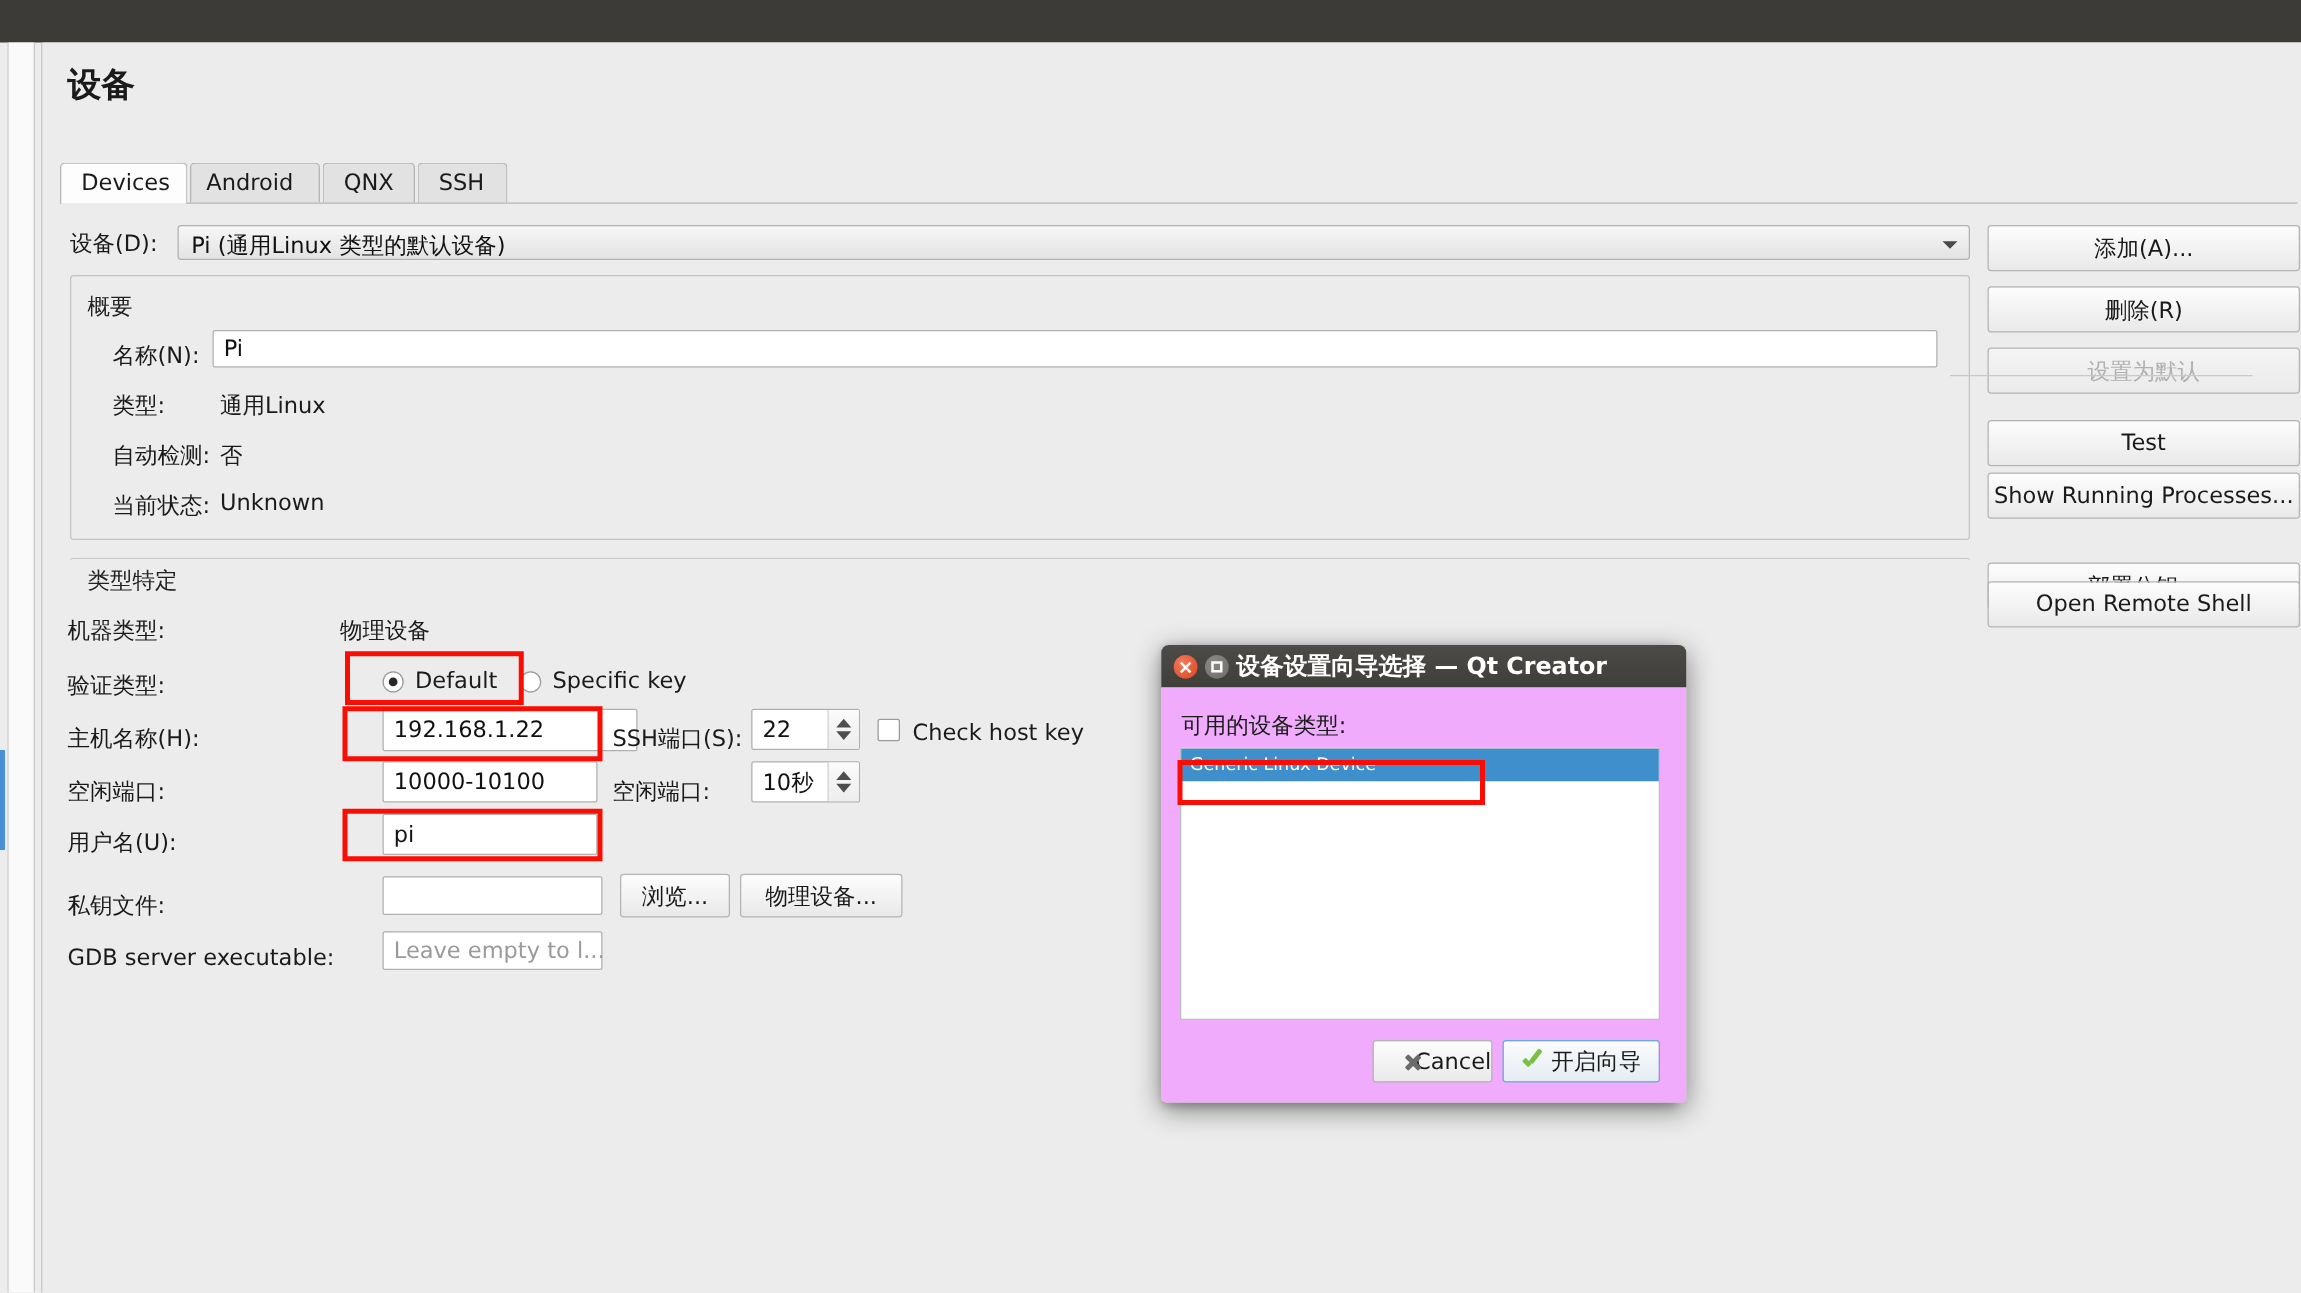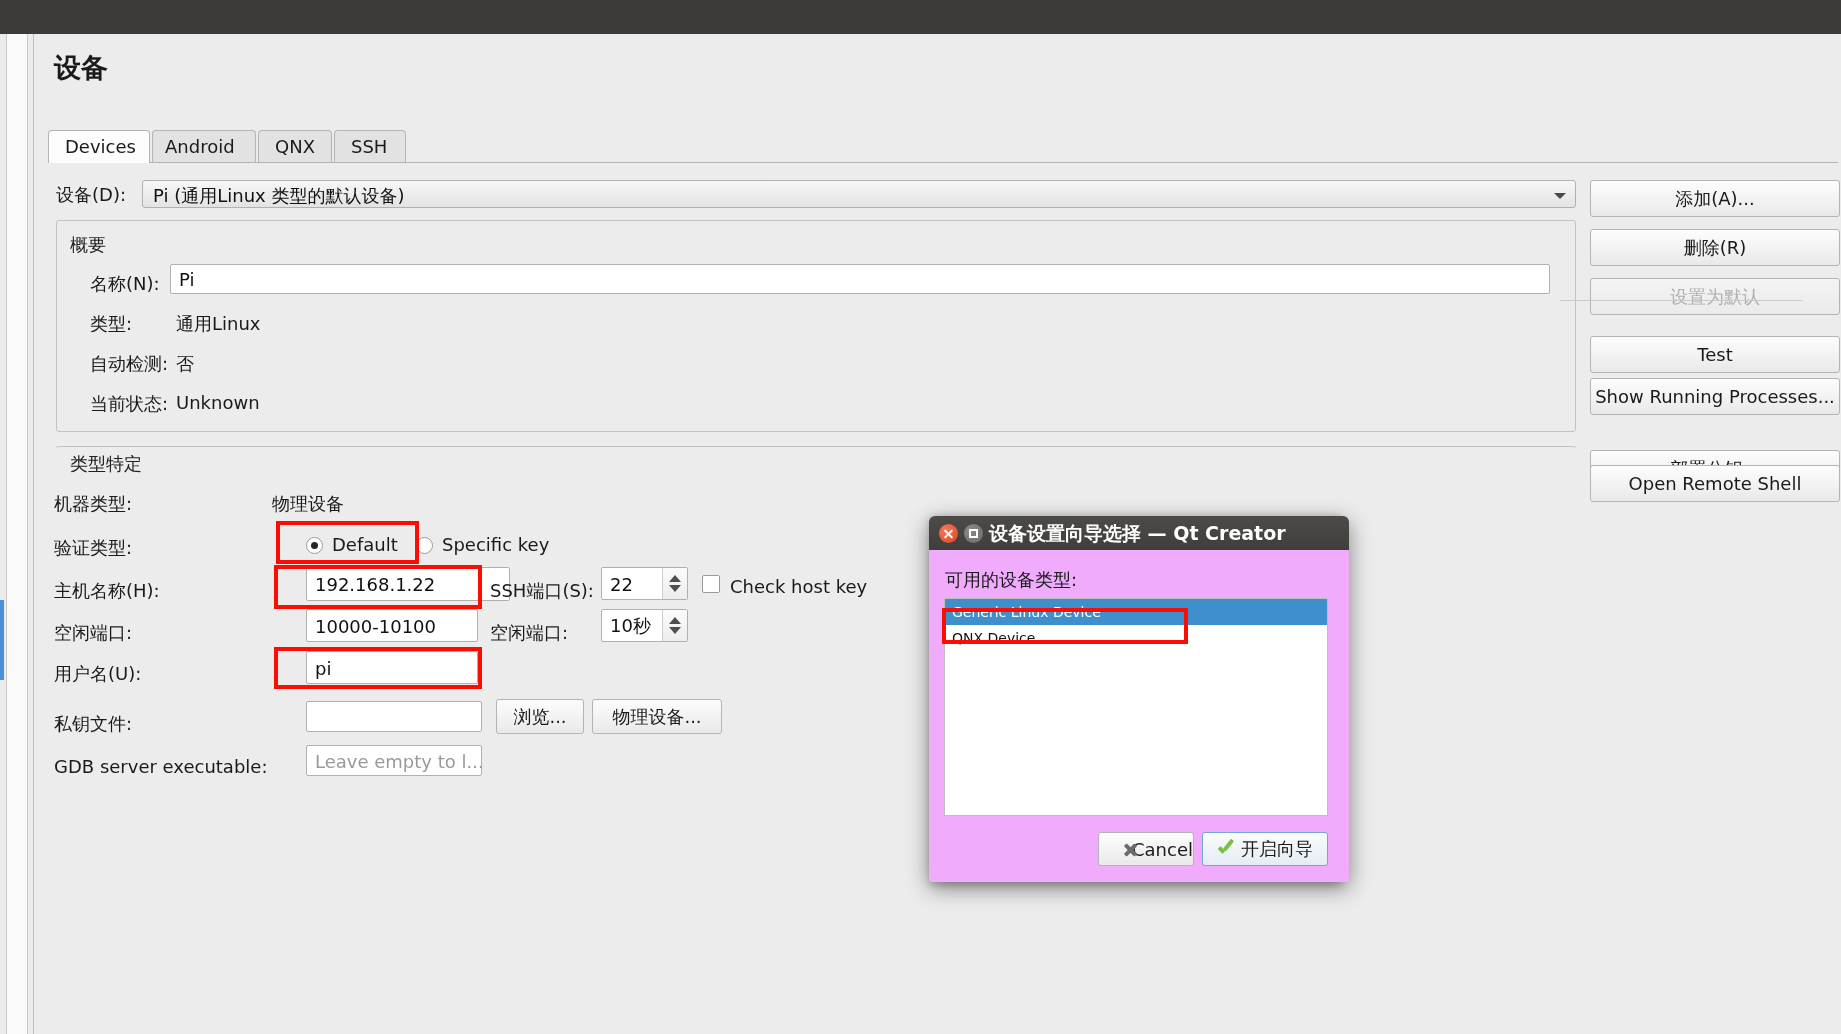--- a/index.html
+++ b/index.html
@@ -260,21 +260,20 @@
 <div class="dlg">
   <div class="dlg-tb">
     <div class="wb wb-close"></div>
     <div class="wb wb-max"></div>
     <div class="dlg-title">设备设置向导选择 — Qt Creator</div>
   </div>
   <div class="dlg-body">
     <div class="dlg-lbl">可用的设备类型:</div>
     <div class="lst">
       <div class="row sel">Generic Linux Device</div>
-      <div class="row">QNX Device</div>
     </div>
     <div class="btn dlg-cancel">
       <span class="ico-x"></span>
       <span>Cancel</span>
     </div>
     <div class="btn dlg-ok">
       <span class="ico-chk"></span>
       <span>开启向导</span>
     </div>
   </div>

